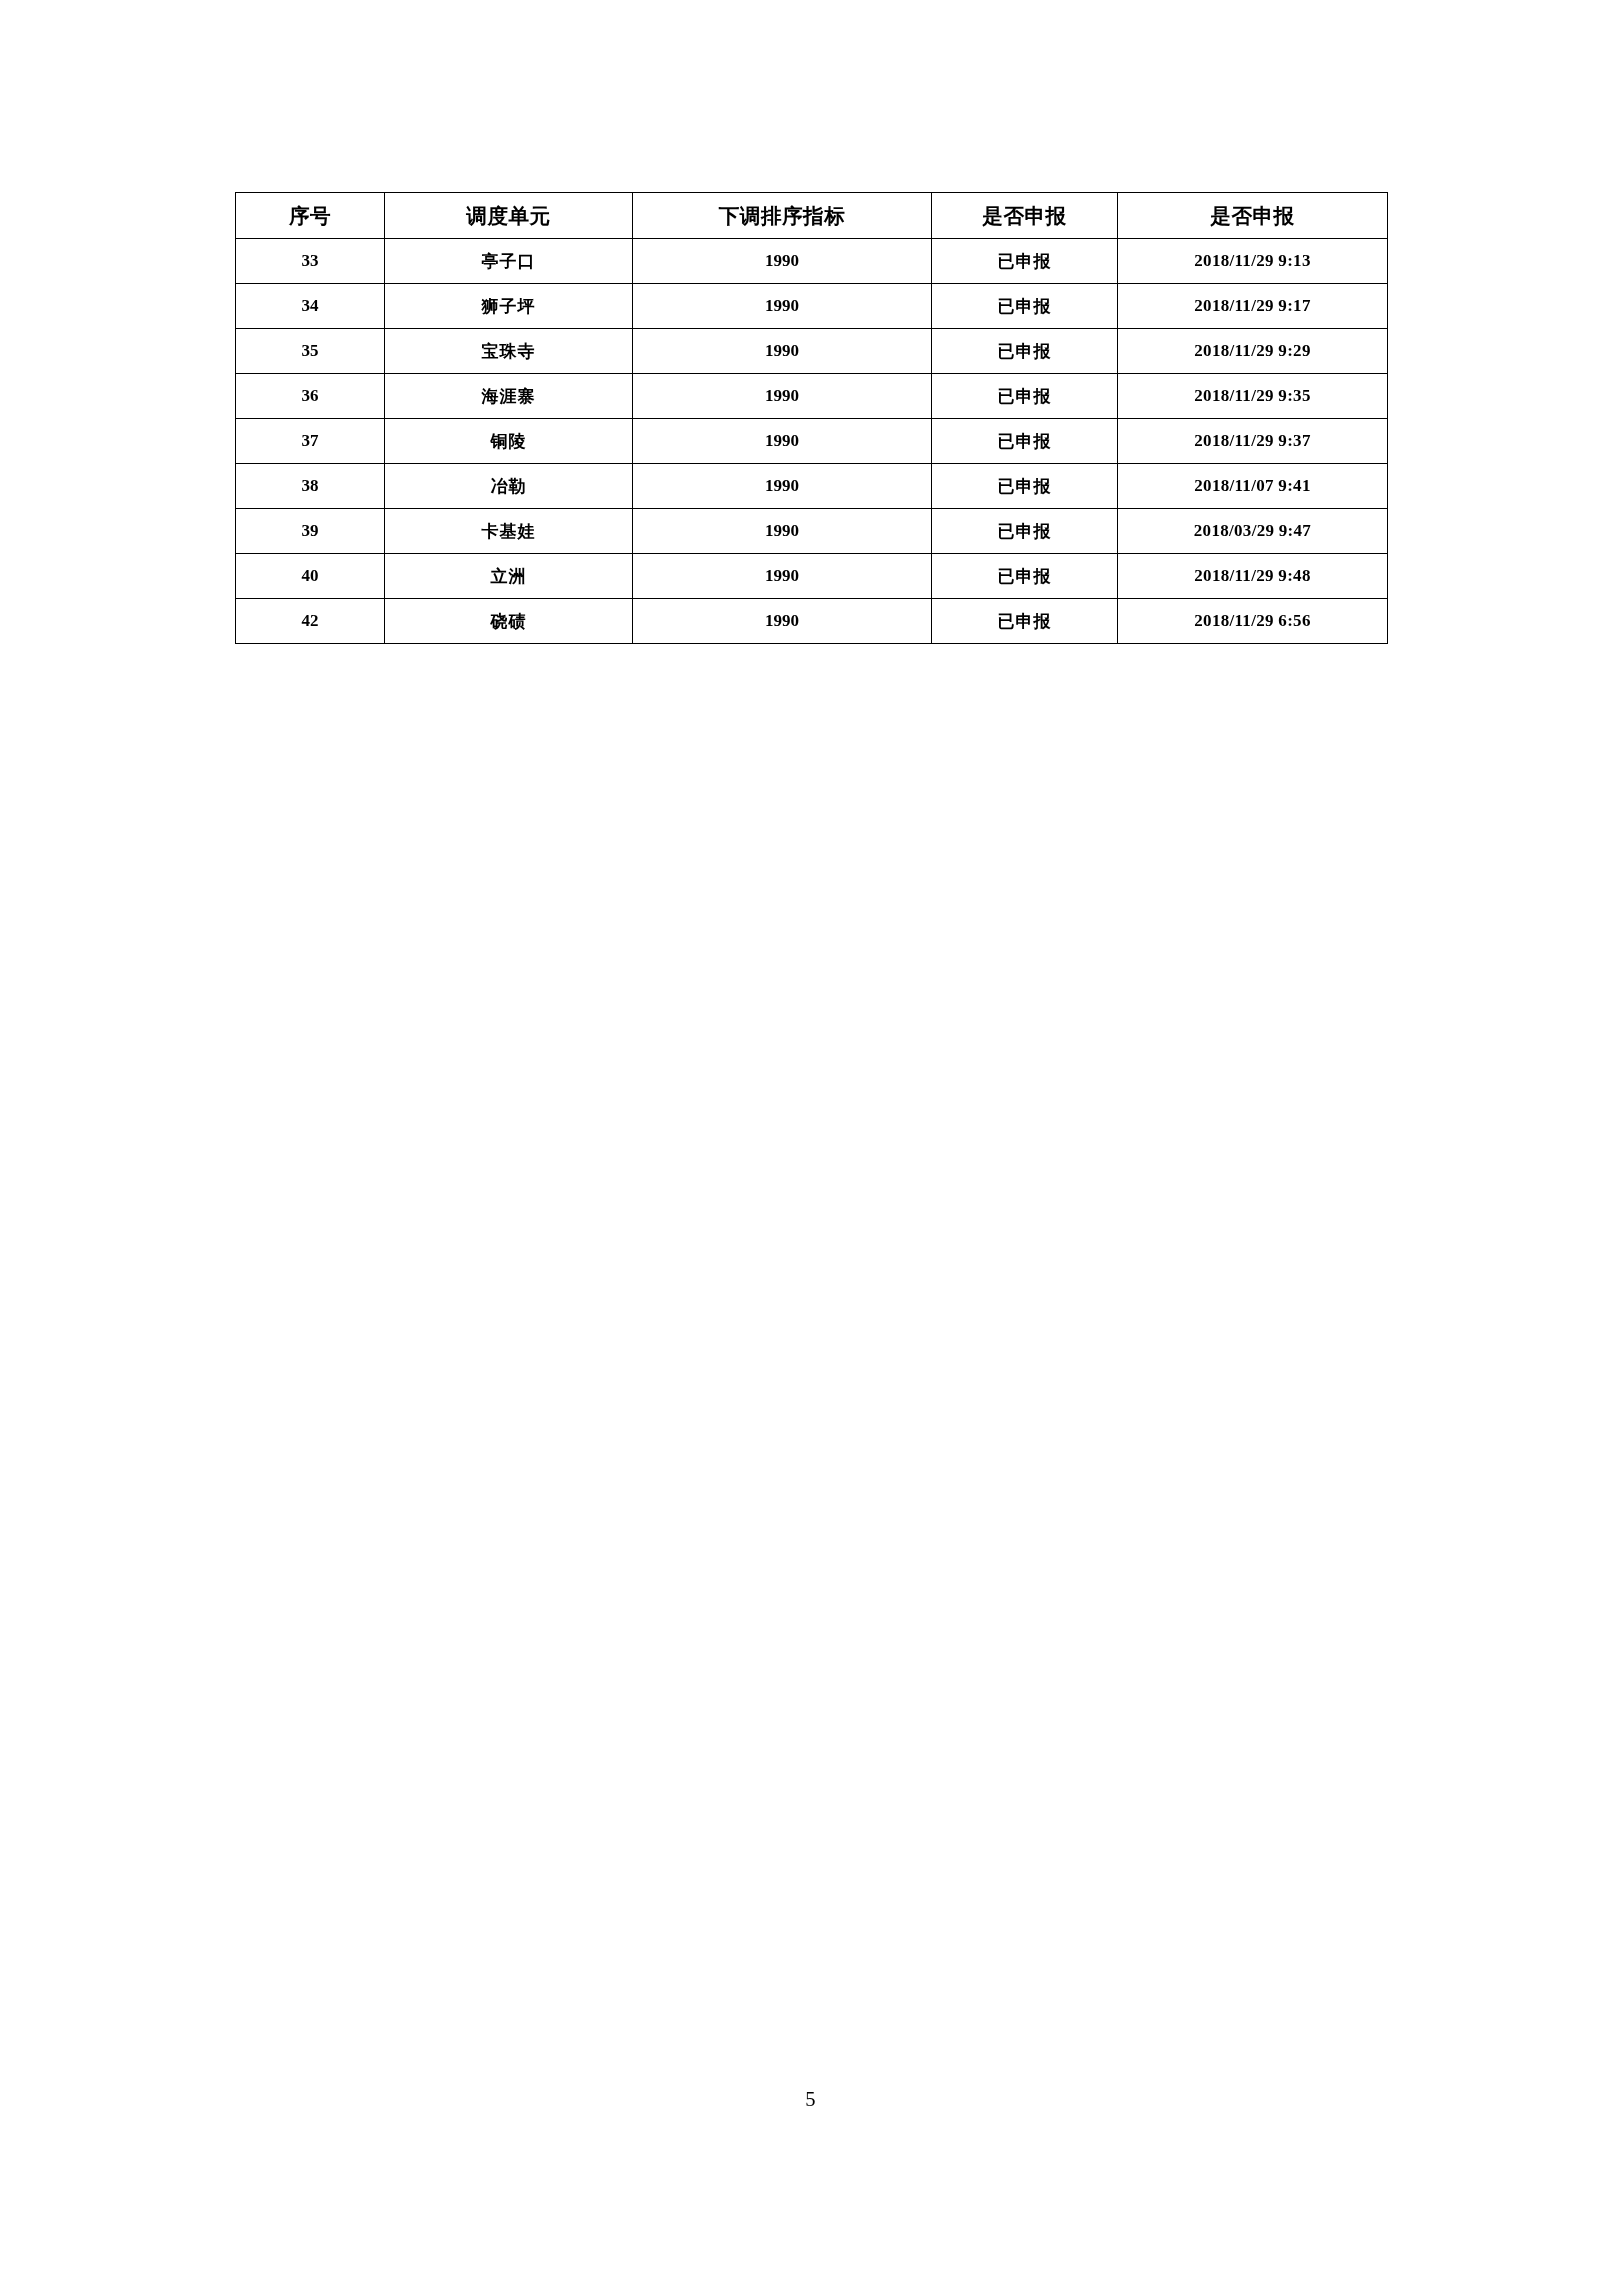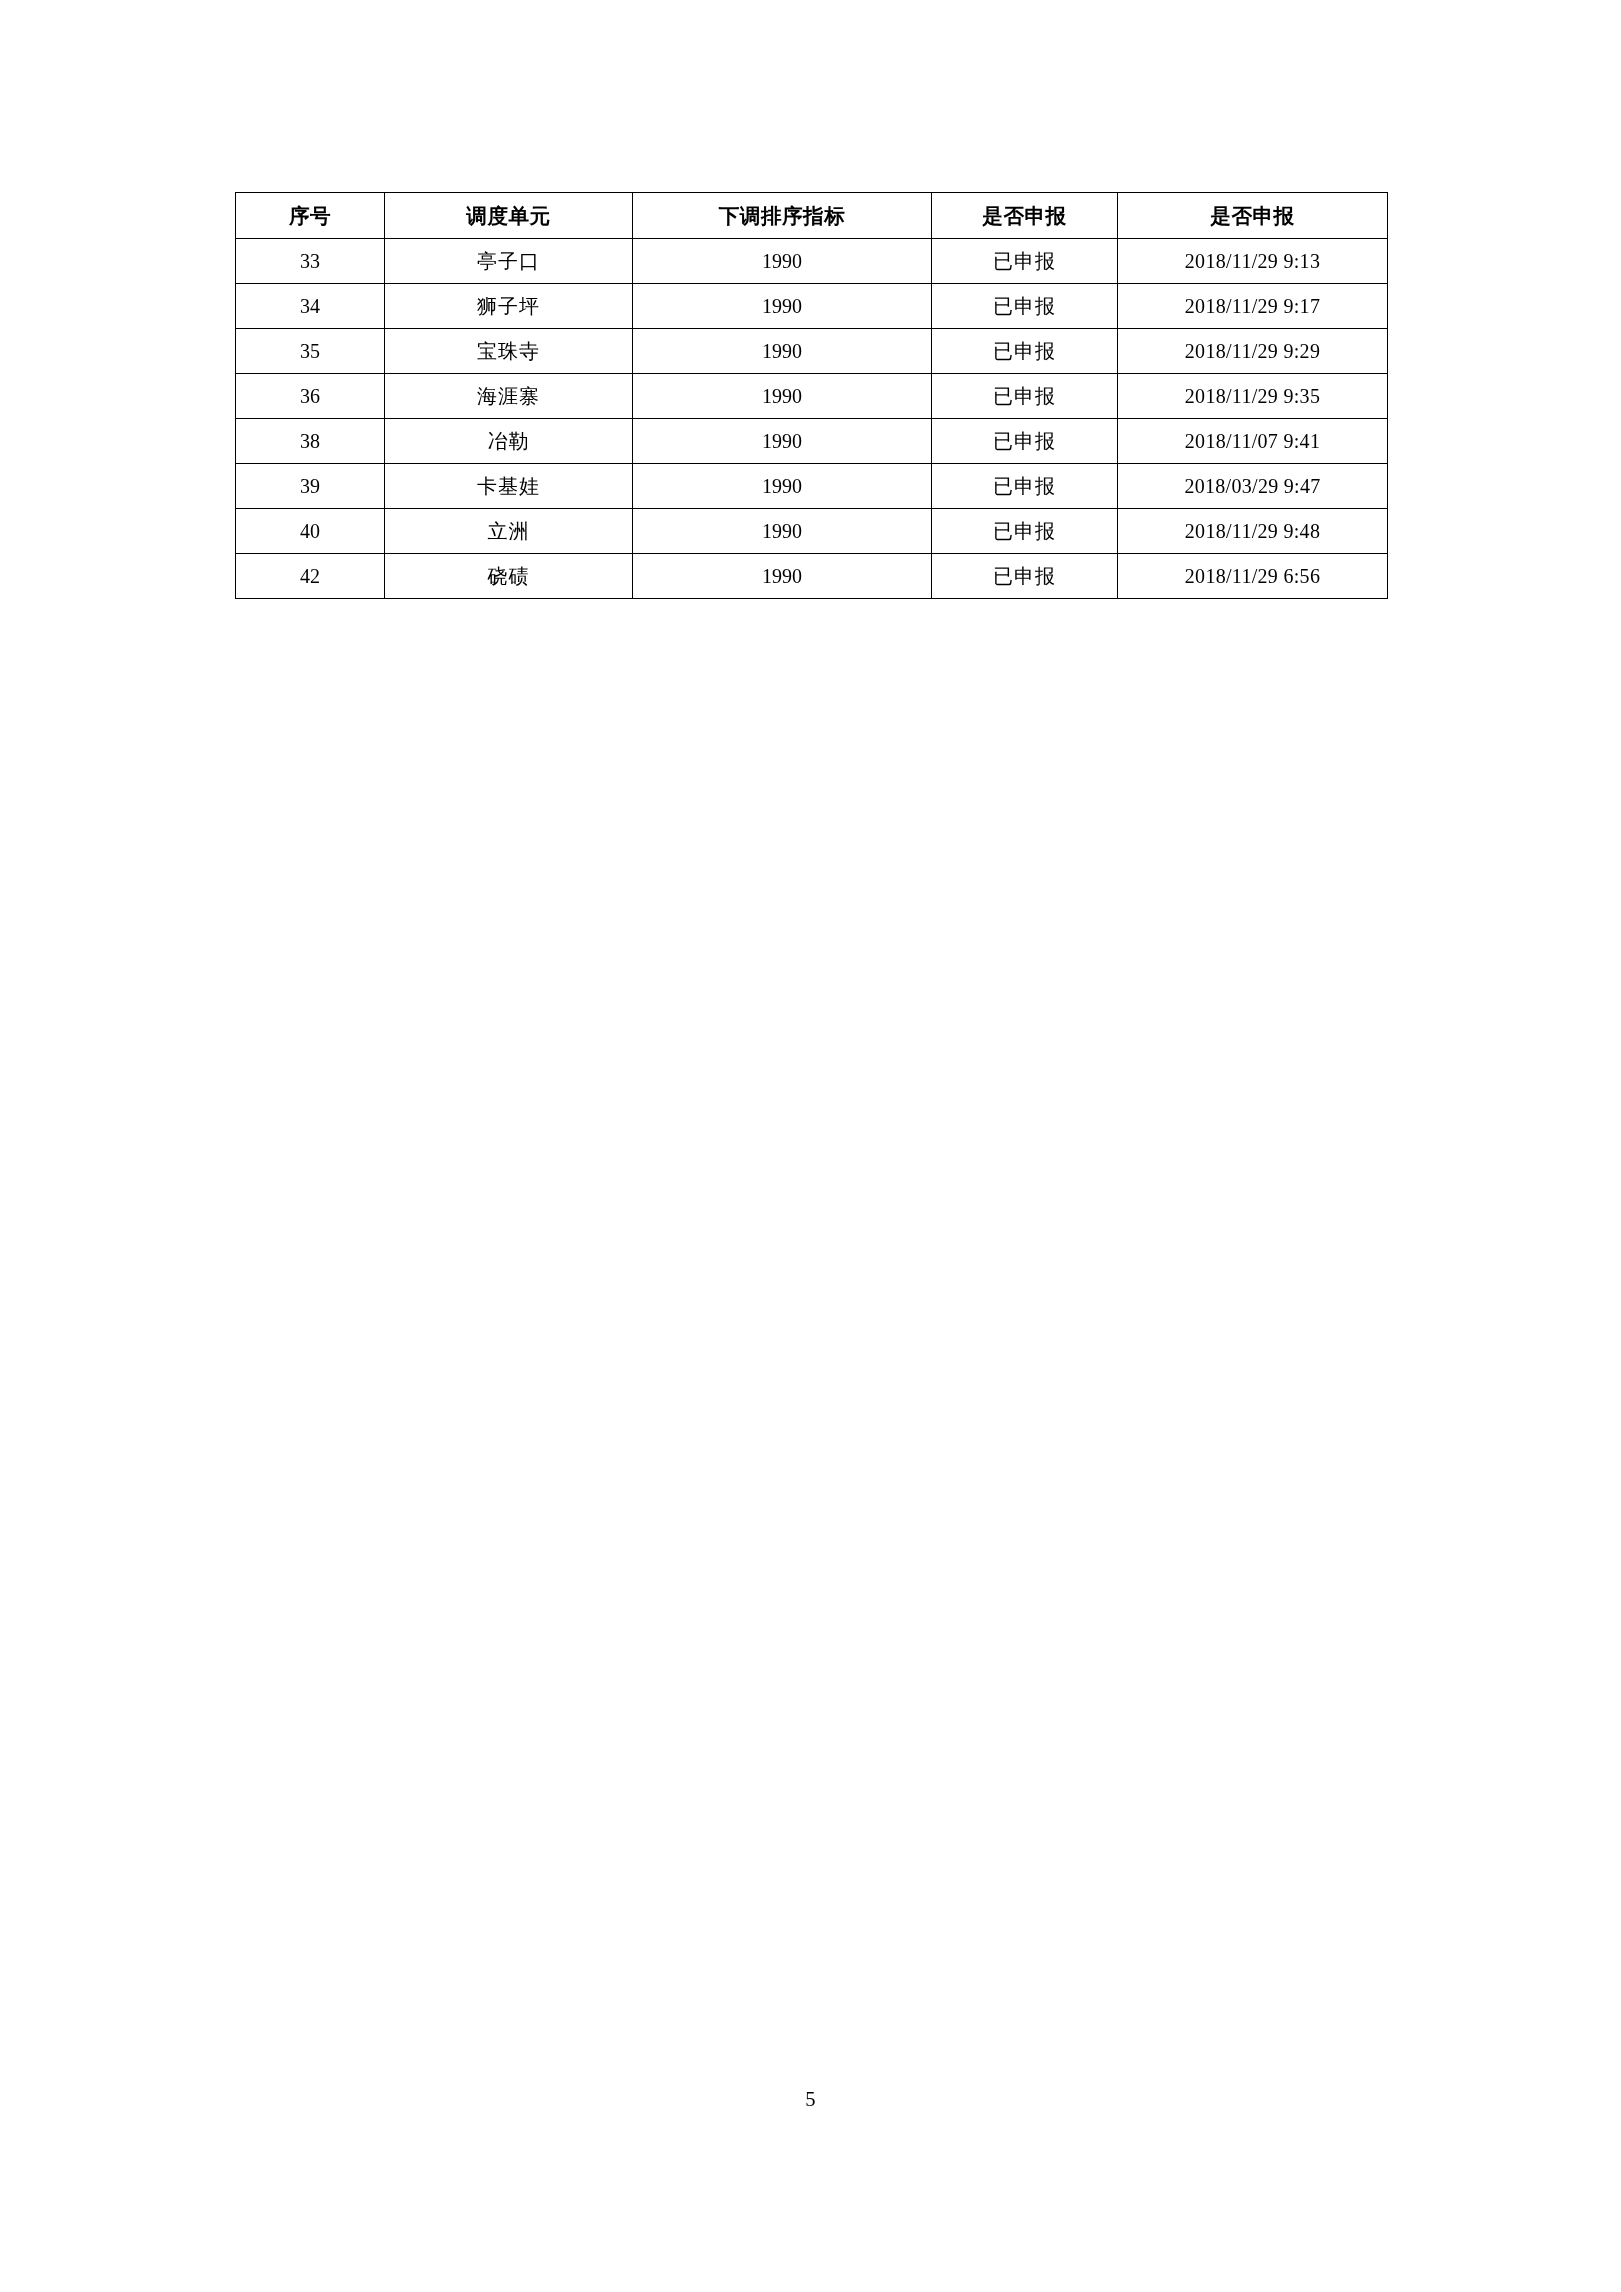--- a/index.html
+++ b/index.html
@@ -33,22 +33,22 @@
     border-collapse: collapse;
     width: 1152px;
     table-layout: fixed;
   }
   table.report td, table.report th {
     border: 1px solid #000000;
     text-align: center;
     vertical-align: middle;
     padding: 0;
     height: 44px;
-    font-weight: normal;
-    font-size: 20px;
+    font-weight: bold;
+    font-size: 17px;
     font-family: "Liberation Serif", "DejaVu Serif", serif;
   }
   table.report thead th {
     font-family: "DejaVu Sans", "Liberation Sans", sans-serif;
     font-weight: bold;
     font-size: 20.6px;
     height: 45px;
     letter-spacing: 0.5px;
   }
   .col-0 { width: 149px; }
@@ -127,20 +127,27 @@
           <td class="time">2018/11/29  9:29</td>
         </tr>
         <tr>
           <td class="num">36</td>
           <td class="cn">海涯寨</td>
           <td class="num">1990</td>
           <td class="cn">已申报</td>
           <td class="time">2018/11/29  9:35</td>
         </tr>
         <tr>
+          <td class="num">37</td>
+          <td class="cn">铜陵</td>
+          <td class="num">1990</td>
+          <td class="cn">已申报</td>
+          <td class="time">2018/11/29  9:37</td>
+        </tr>
+        <tr>
           <td class="num">38</td>
           <td class="cn">冶勒</td>
           <td class="num">1990</td>
           <td class="cn">已申报</td>
           <td class="time">2018/11/07  9:41</td>
         </tr>
         <tr>
           <td class="num">39</td>
           <td class="cn">卡基娃</td>
           <td class="num">1990</td>

